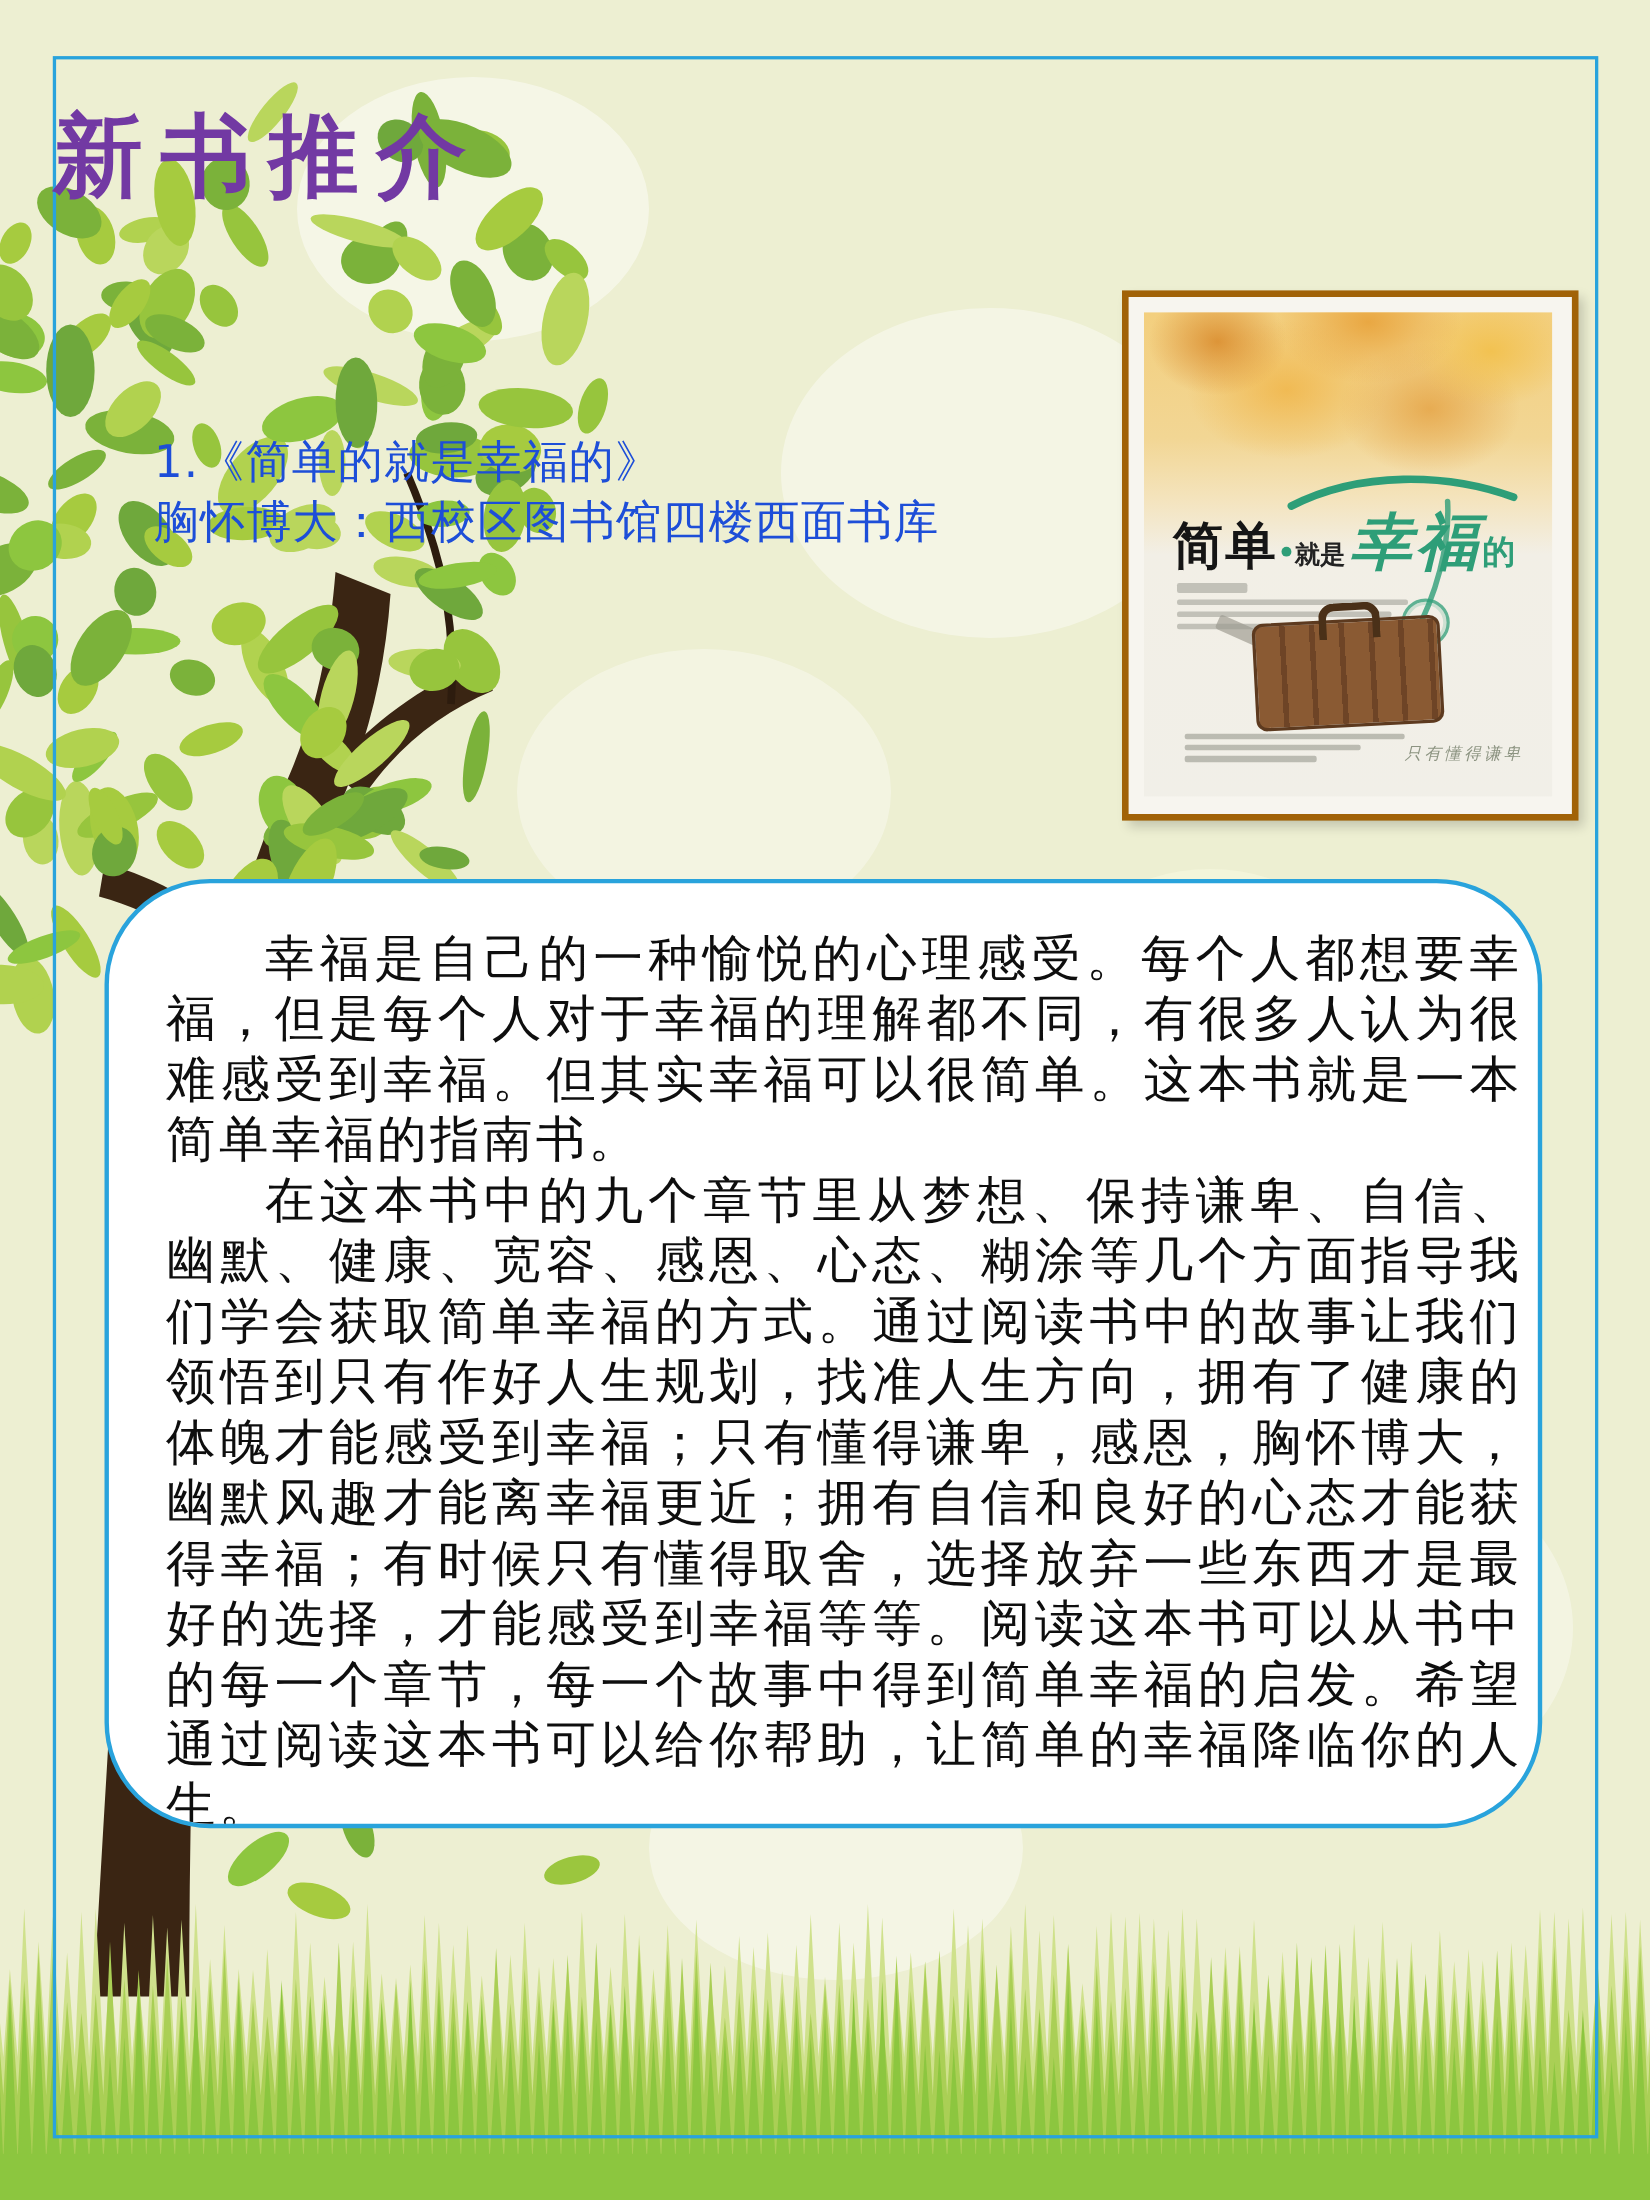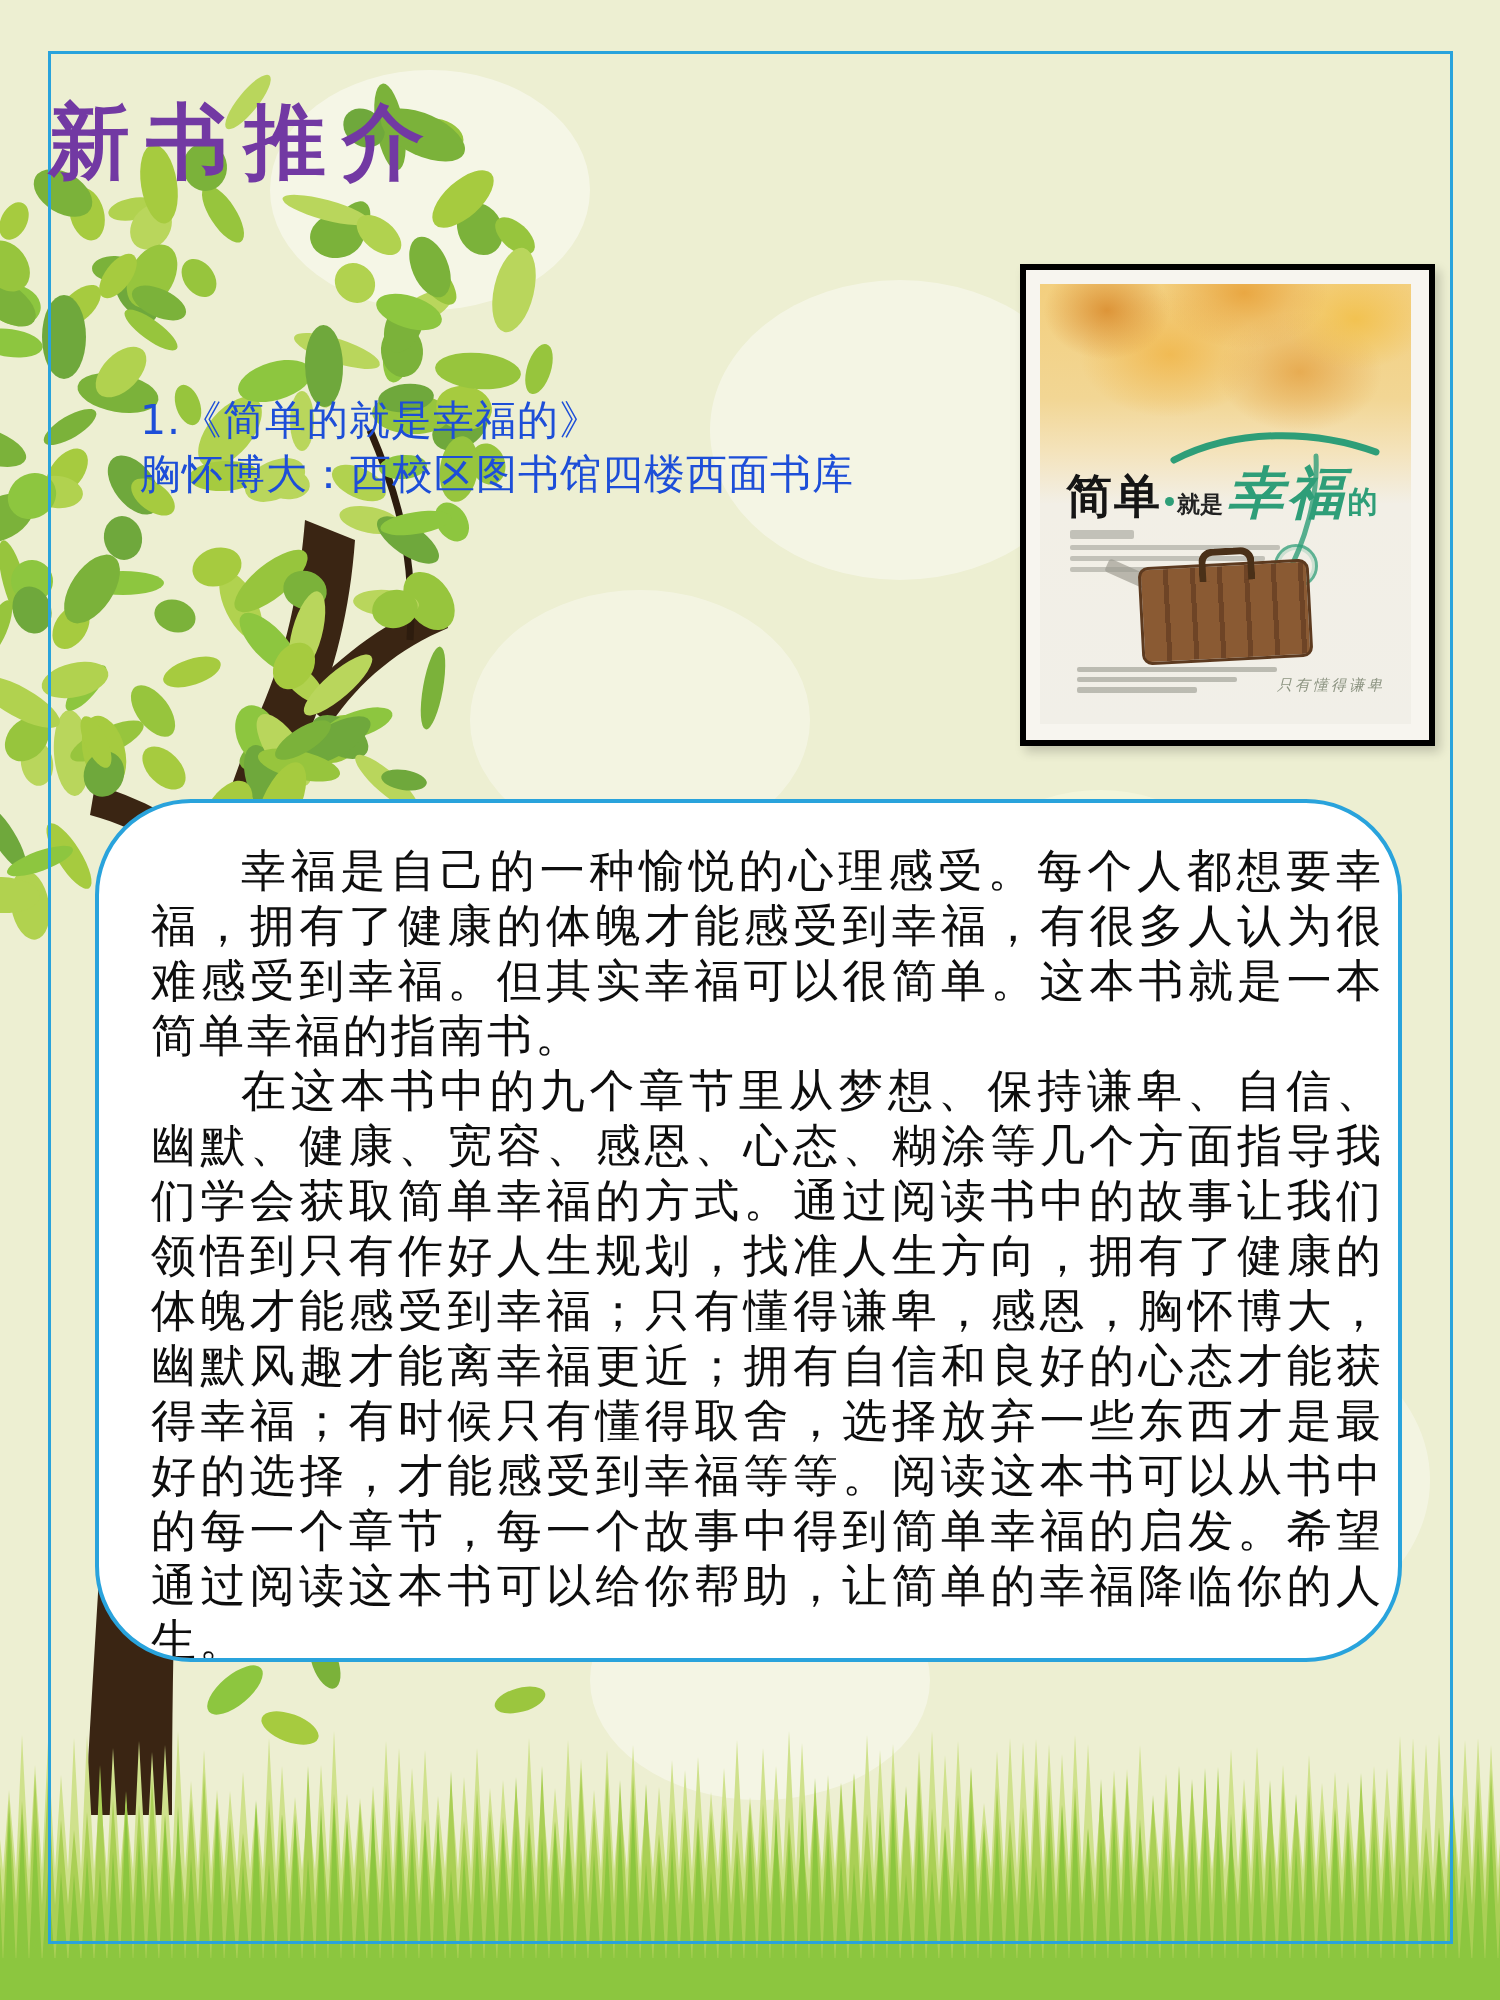--- a/index.html
+++ b/index.html
@@ -28,21 +28,21 @@
     color:var(--title-purple);z-index:6;
   }
   .book-info{
     position:absolute;left:140px;top:393px;z-index:6;
     font-family:"DejaVu Sans","Liberation Sans",sans-serif;
     font-size:41px;line-height:54px;color:#1d4ed8;letter-spacing:1px;
   }
   
   .book-cover{
     position:absolute;left:1020px;top:264px;width:415px;height:482px;
-    background:#000000;padding:6px;box-sizing:border-box;z-index:6;
+    background:#a16207;padding:6px;box-sizing:border-box;z-index:6;
     box-shadow:5px 6px 10px rgba(0,0,0,0.18);
   }
   .cover-mat{
     width:100%;height:100%;background:#f7f5ef;box-sizing:border-box;
     padding:14px 18px 16px 14px;
   }
   .cover-photo{
     position:relative;width:100%;height:100%;overflow:hidden;
     background:
       radial-gradient(90px 70px at 18% 6%, rgba(217,138,43,.85), rgba(217,138,43,0) 70%),
@@ -337,17 +337,17 @@
           <div class="bar" style="width:200px;height:5px"></div>
           <div class="bar" style="width:160px;height:5px"></div>
           <div class="bar" style="width:120px;height:6px"></div>
         </div>
         <div class="publisher">只有懂得谦卑</div>
       </div>
     </div>
   </div>
 
   <div class="desc-box">
-    <p>幸福是自己的一种愉悦的心理感受。每个人都想要幸福，拥有了健康的体魄才能感受到幸福，有很多人认为很难感受到幸福。但其实幸福可以很简单。这本书就是一本简单幸福的指南书。</p>
+    <p>幸福是自己的一种愉悦的心理感受。每个人都想要幸福，但是每个人对于幸福的理解都不同，有很多人认为很难感受到幸福。但其实幸福可以很简单。这本书就是一本简单幸福的指南书。</p>
     <p>在这本书中的九个章节里从梦想、保持谦卑、自信、幽默、健康、宽容、感恩、心态、糊涂等几个方面指导我们学会获取简单幸福的方式。通过阅读书中的故事让我们领悟到只有作好人生规划，找准人生方向，拥有了健康的体魄才能感受到幸福；只有懂得谦卑，感恩，胸怀博大，幽默风趣才能离幸福更近；拥有自信和良好的心态才能获得幸福；有时候只有懂得取舍，选择放弃一些东西才是最好的选择，才能感受到幸福等等。阅读这本书可以从书中的每一个章节，每一个故事中得到简单幸福的启发。希望通过阅读这本书可以给你帮助，让简单的幸福降临你的人生。</p>
   </div>
 
 </div>
 
 </body></html>

